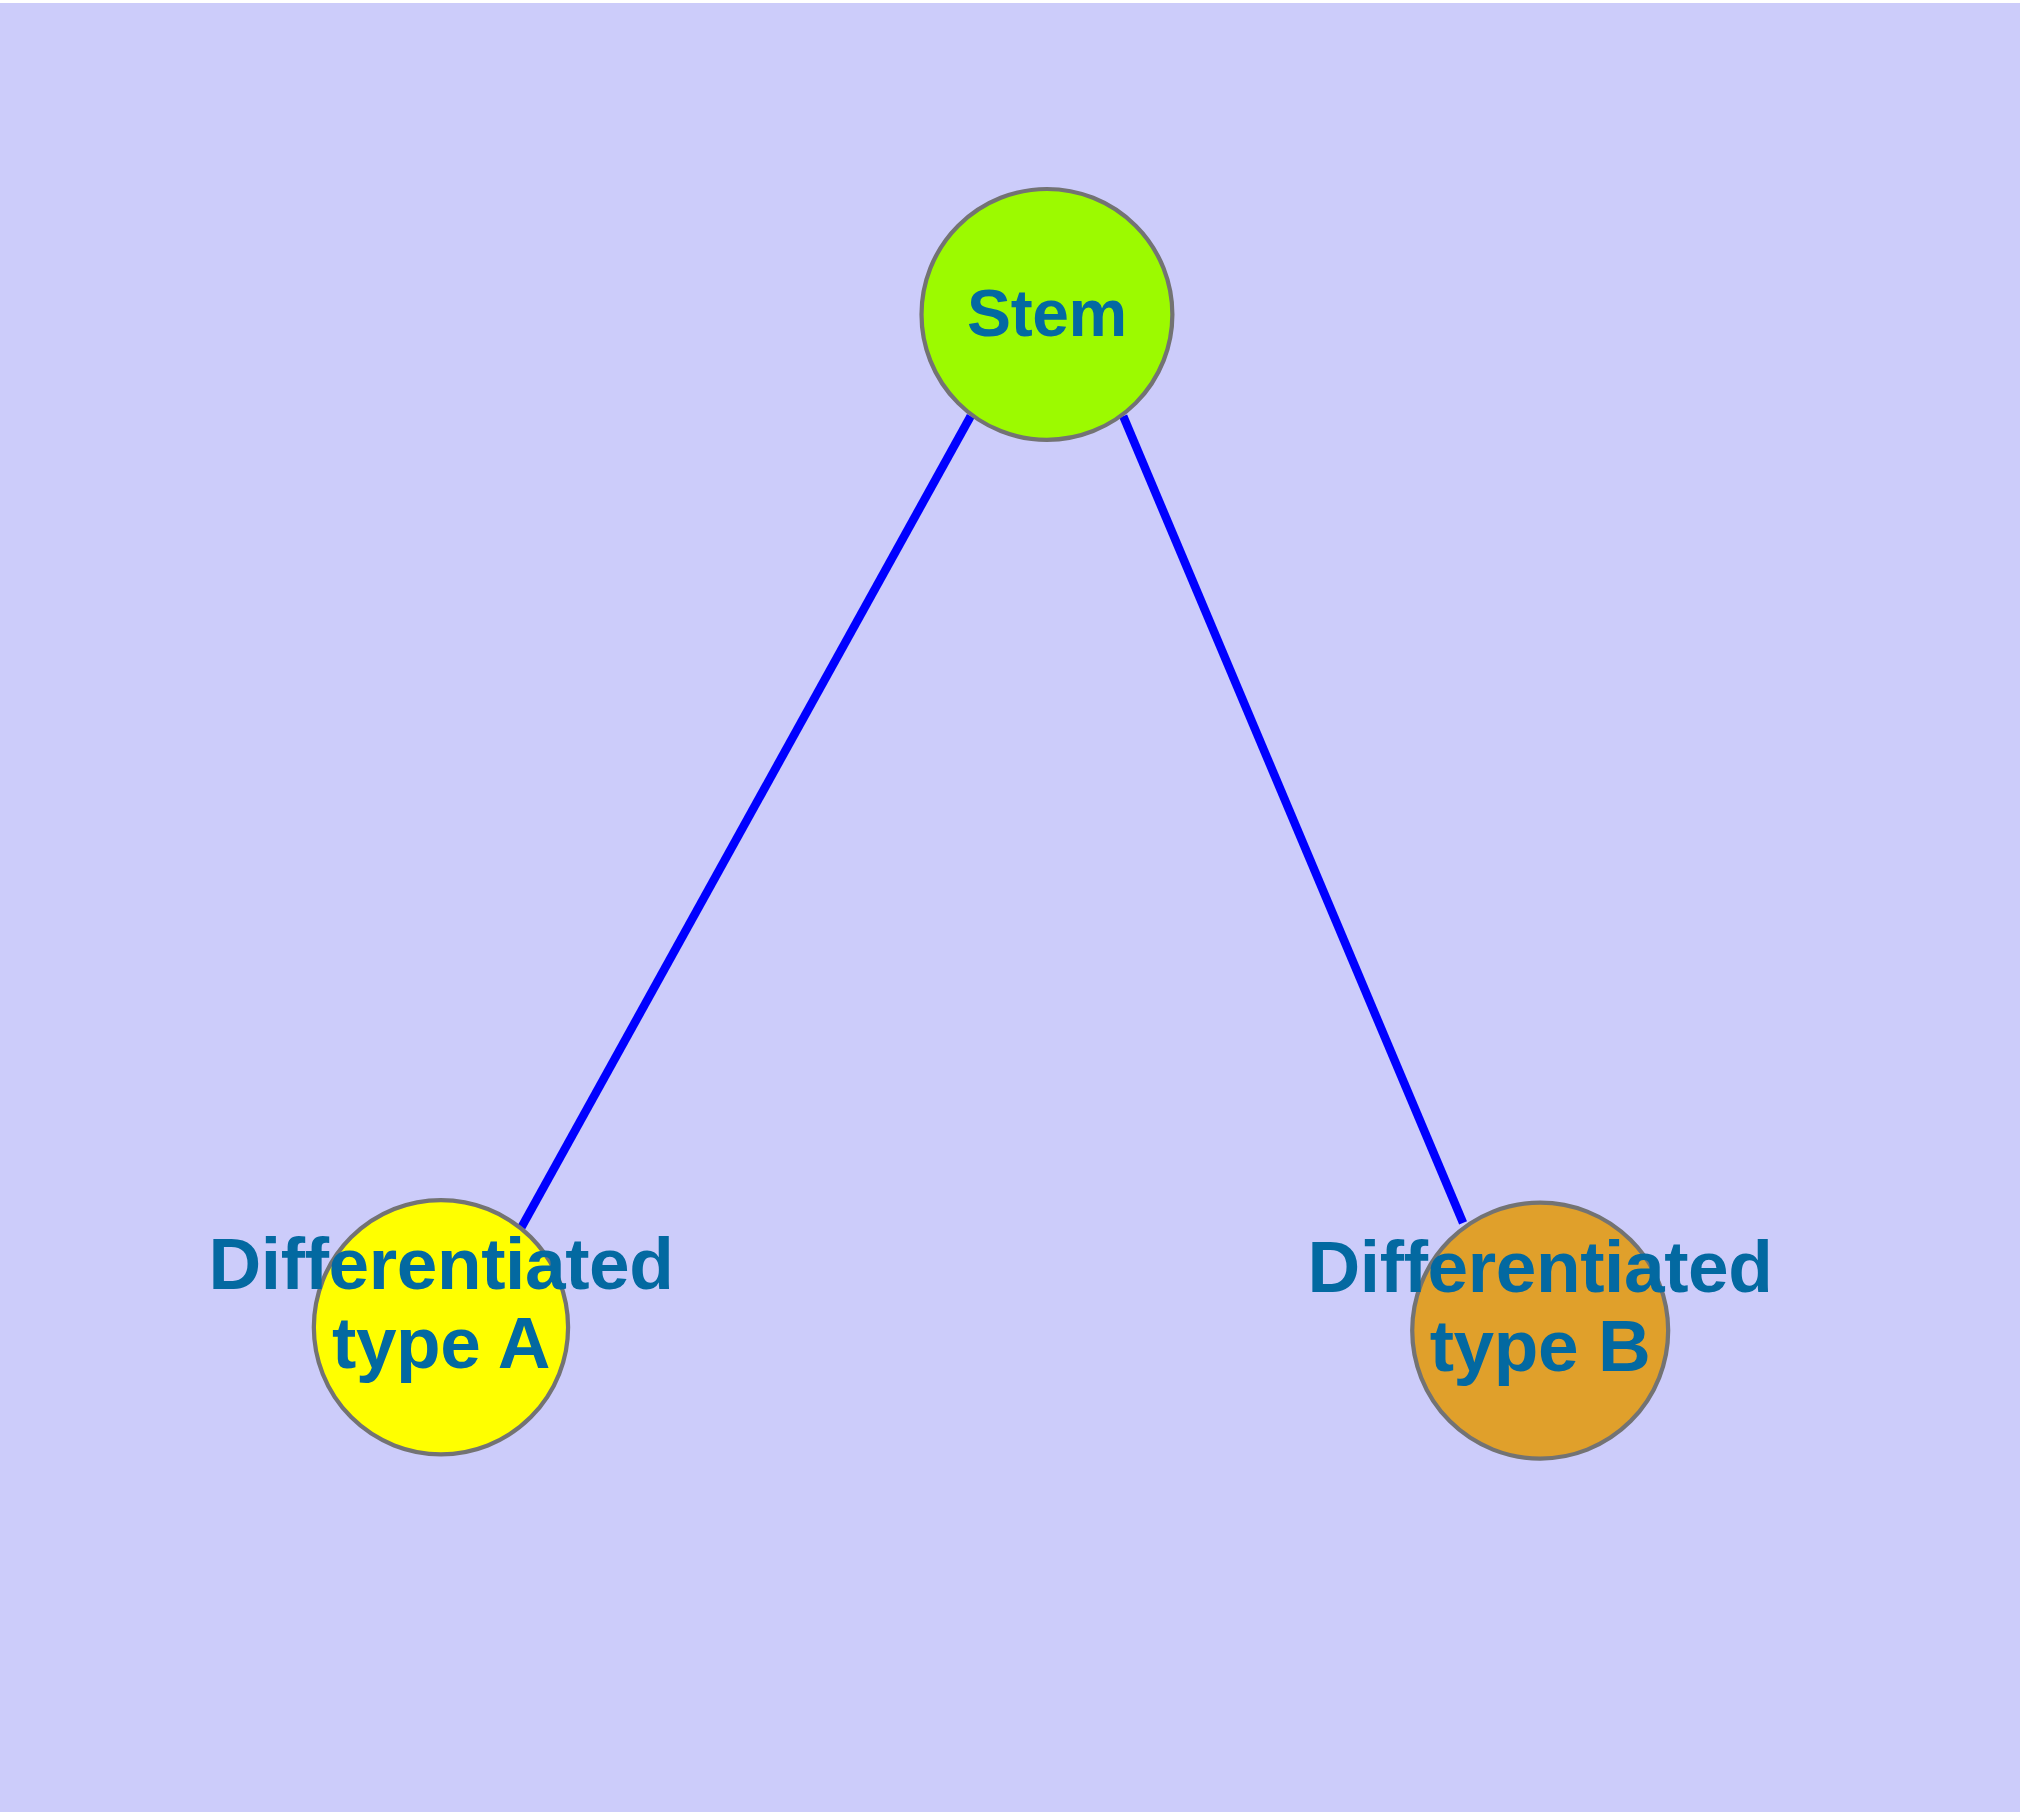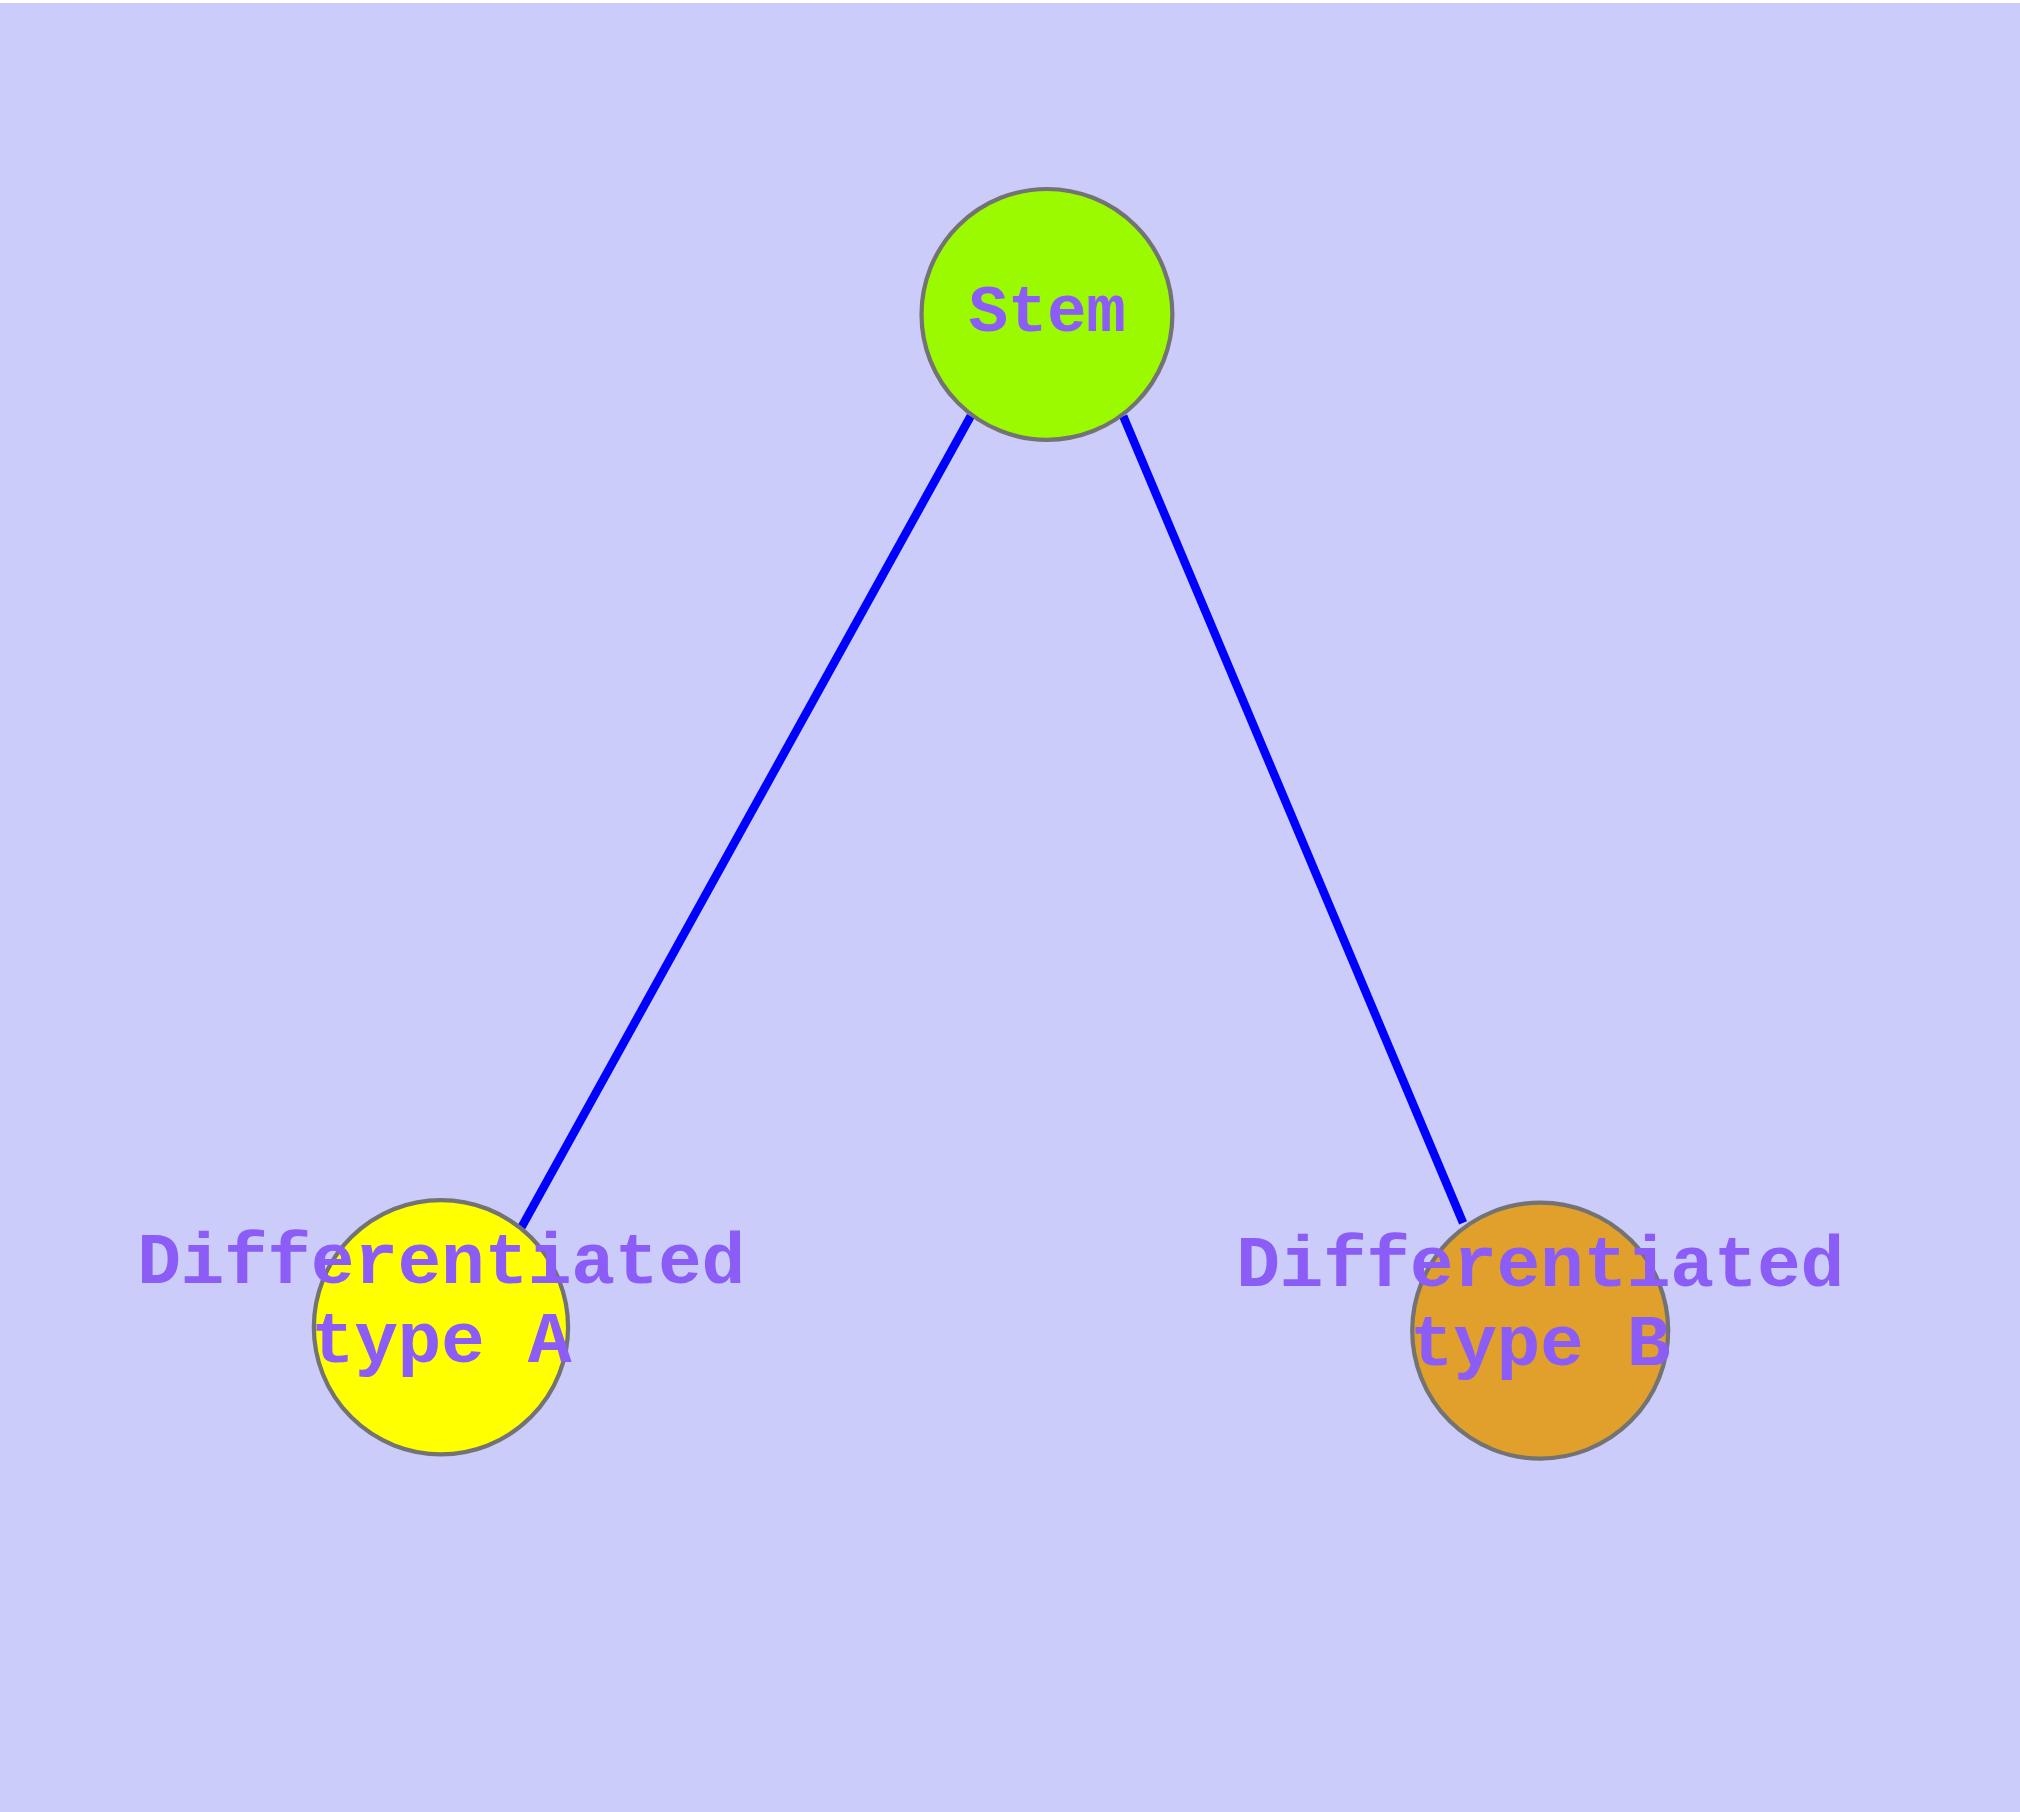--- a/index.html
+++ b/index.html
@@ -24,29 +24,28 @@
   }
   #graph-svg {
     position: absolute;
     left: 0;
     top: 0;
     width: 2021px;
     height: 1812px;
   }
   .node-label {
     position: absolute;
-    color: #8b5cf6;
+    color: #0369a1;
     font-weight: bold;
     text-align: center;
     line-height: 1.08;
     white-space: pre;
     transform: translate(-50%, -50%);
     letter-spacing: -0.4px;
     pointer-events: none;
-    font-family: Liberation Mono, monospace;
   }
   .label-stem   { font-size: 66px; }
   .label-typeA  { font-size: 73px; }
   .label-typeB  { font-size: 73px; }
 </style>
 </head>
 <body>
 
 <div id="canvas">
 

